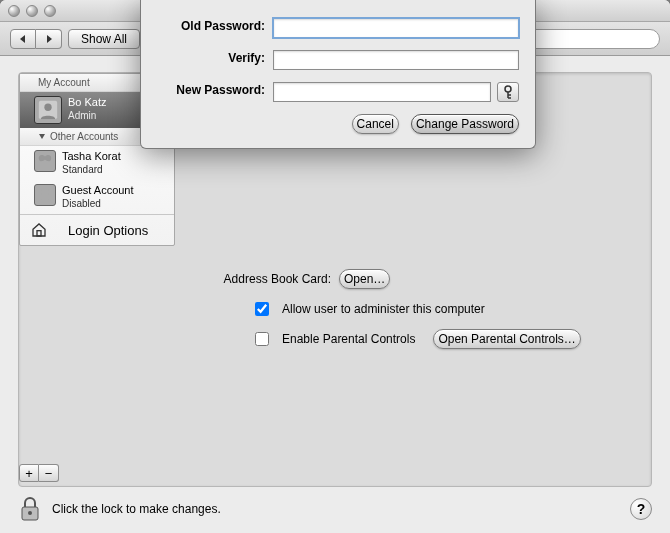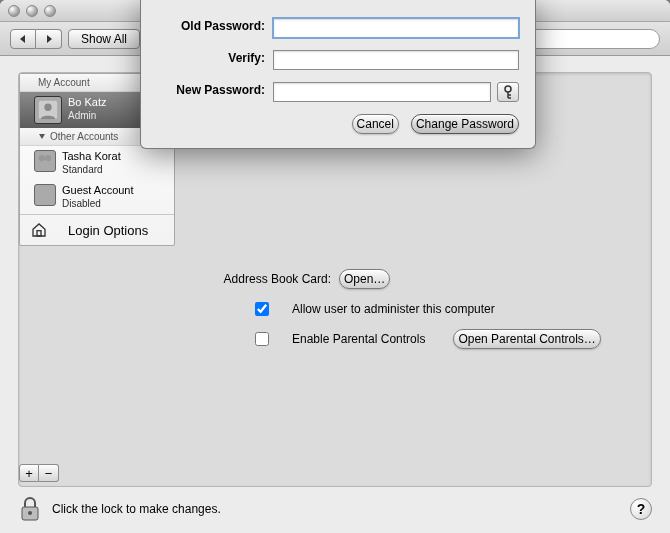--- a/index.html
+++ b/index.html
@@ -180,21 +180,21 @@
     border-radius: 10px;
     background: linear-gradient(#fdfdfd,#d0d0d0);
     font-size: 12px;
     cursor: default;
     box-shadow: 0 1px 0 #fff inset, 0 1px 2px rgba(0,0,0,.2);
   }
   .pushbtn.default {
     background: linear-gradient(#f8f8f8, #bdbdbd);
     border-color: #555;
   }
-  .chk { display:flex; align-items:center; gap:20px; margin: 10px 0 8px 60px;}
+  .chk { display:flex; align-items:center; gap:10px; margin: 10px 0 8px 60px;}
   .chk input { width:14px; height:14px; }
   .footer {
     position: absolute;
     left: 18px; right: 18px; bottom: 10px;
     display: flex; align-items: center; gap: 10px;
     font-size: 12px;
   }
   .lockicon {
     width: 24px; height: 28px;
     display:flex; align-items:center; justify-content:center;

